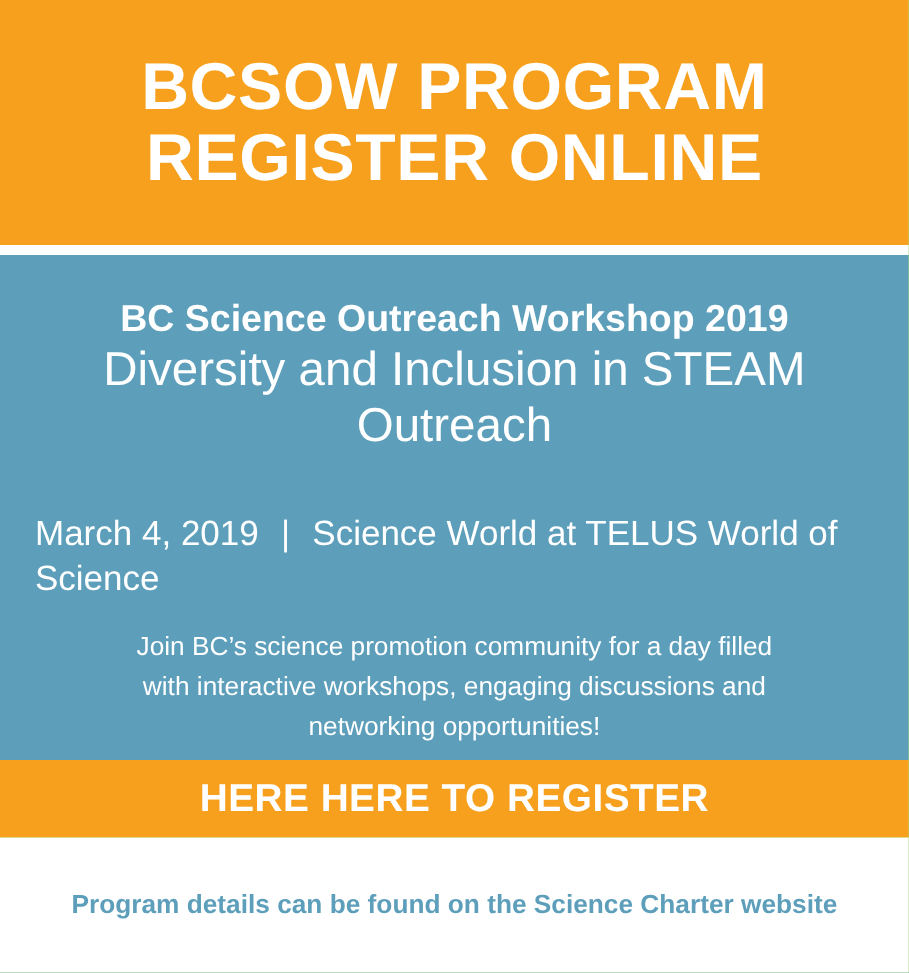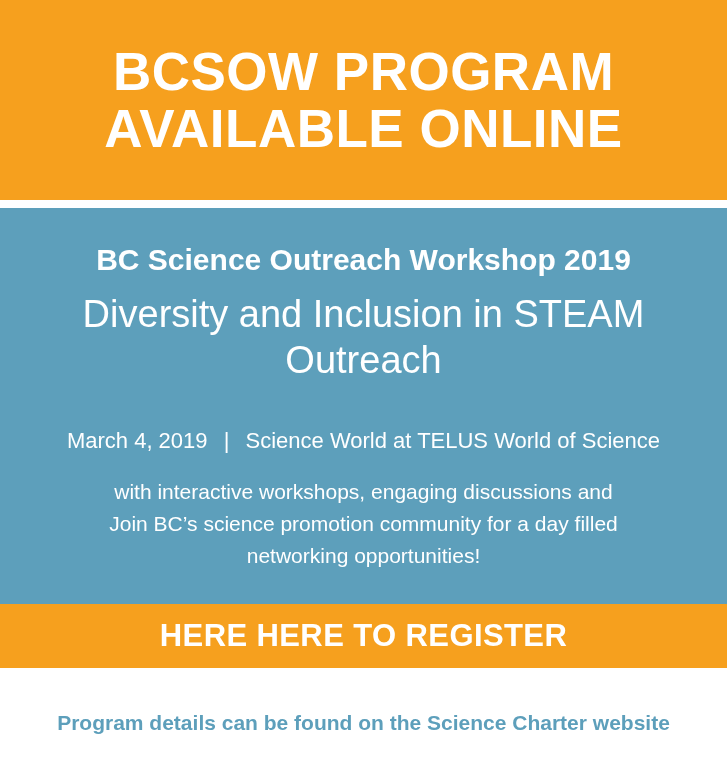--- a/index.html
+++ b/index.html
@@ -57,34 +57,33 @@
     display: flex;
     flex-direction: column;
     align-items: center;
   }
   .event-title {
     color: #ffffff;
     font-weight: bold;
     font-size: 30px;
     text-align: center;
     line-height: 1.2;
-    margin-bottom: 14px;
   }
   .event-subtitle {
     color: #ffffff;
     font-size: 38px;
     font-weight: normal;
     text-align: center;
     line-height: 1.2;
     margin-bottom: 44px;
   }
   .event-meta {
     color: #ffffff;
-    font-size: 22px;
-    text-align: center;
+    font-size: 28px;
+    text-align: left;
     line-height: 1.3;
     margin-bottom: 20px;
   }
   .event-meta .sep {
     padding: 0 10px;
   }
   .event-desc {
     color: #ffffff;
     font-size: 21px;
     text-align: center;
@@ -128,36 +127,36 @@
     line-height: 1.45;
   }
 </style>
 </head>
 <body>
 
 <div class="poster">
 
   <div class="banner-top">
     <div class="headline">BCSOW PROGRAM</div>
-    <div class="headline">AVAILABLE ONLINE</div>
+    <div class="headline">REGISTER ONLINE</div>
   </div>
 
   <div class="divider-white"></div>
 
   <div class="body-blue">
     <div class="event-title">BC Science Outreach Workshop 2019</div>
     <div class="event-subtitle">Diversity and Inclusion in STEAM Outreach</div>
     <div class="event-meta">
       <span>March 4, 2019</span>
       <span class="sep">|</span>
       <span>Science World at TELUS World of Science</span>
     </div>
     <div class="event-desc">
+      <div>Join BC’s science promotion community for a day filled</div>
       <div>with interactive workshops, engaging discussions and</div>
-      <div>Join BC’s science promotion community for a day filled</div>
       <div>networking opportunities!</div>
     </div>
   </div>
 
   <div class="cta">
     <span class="cta-label">HERE HERE TO REGISTER</span>
   </div>
 
   <div class="footer">
     <div class="footer-line">Program details can be found on the Science Charter website</div>

